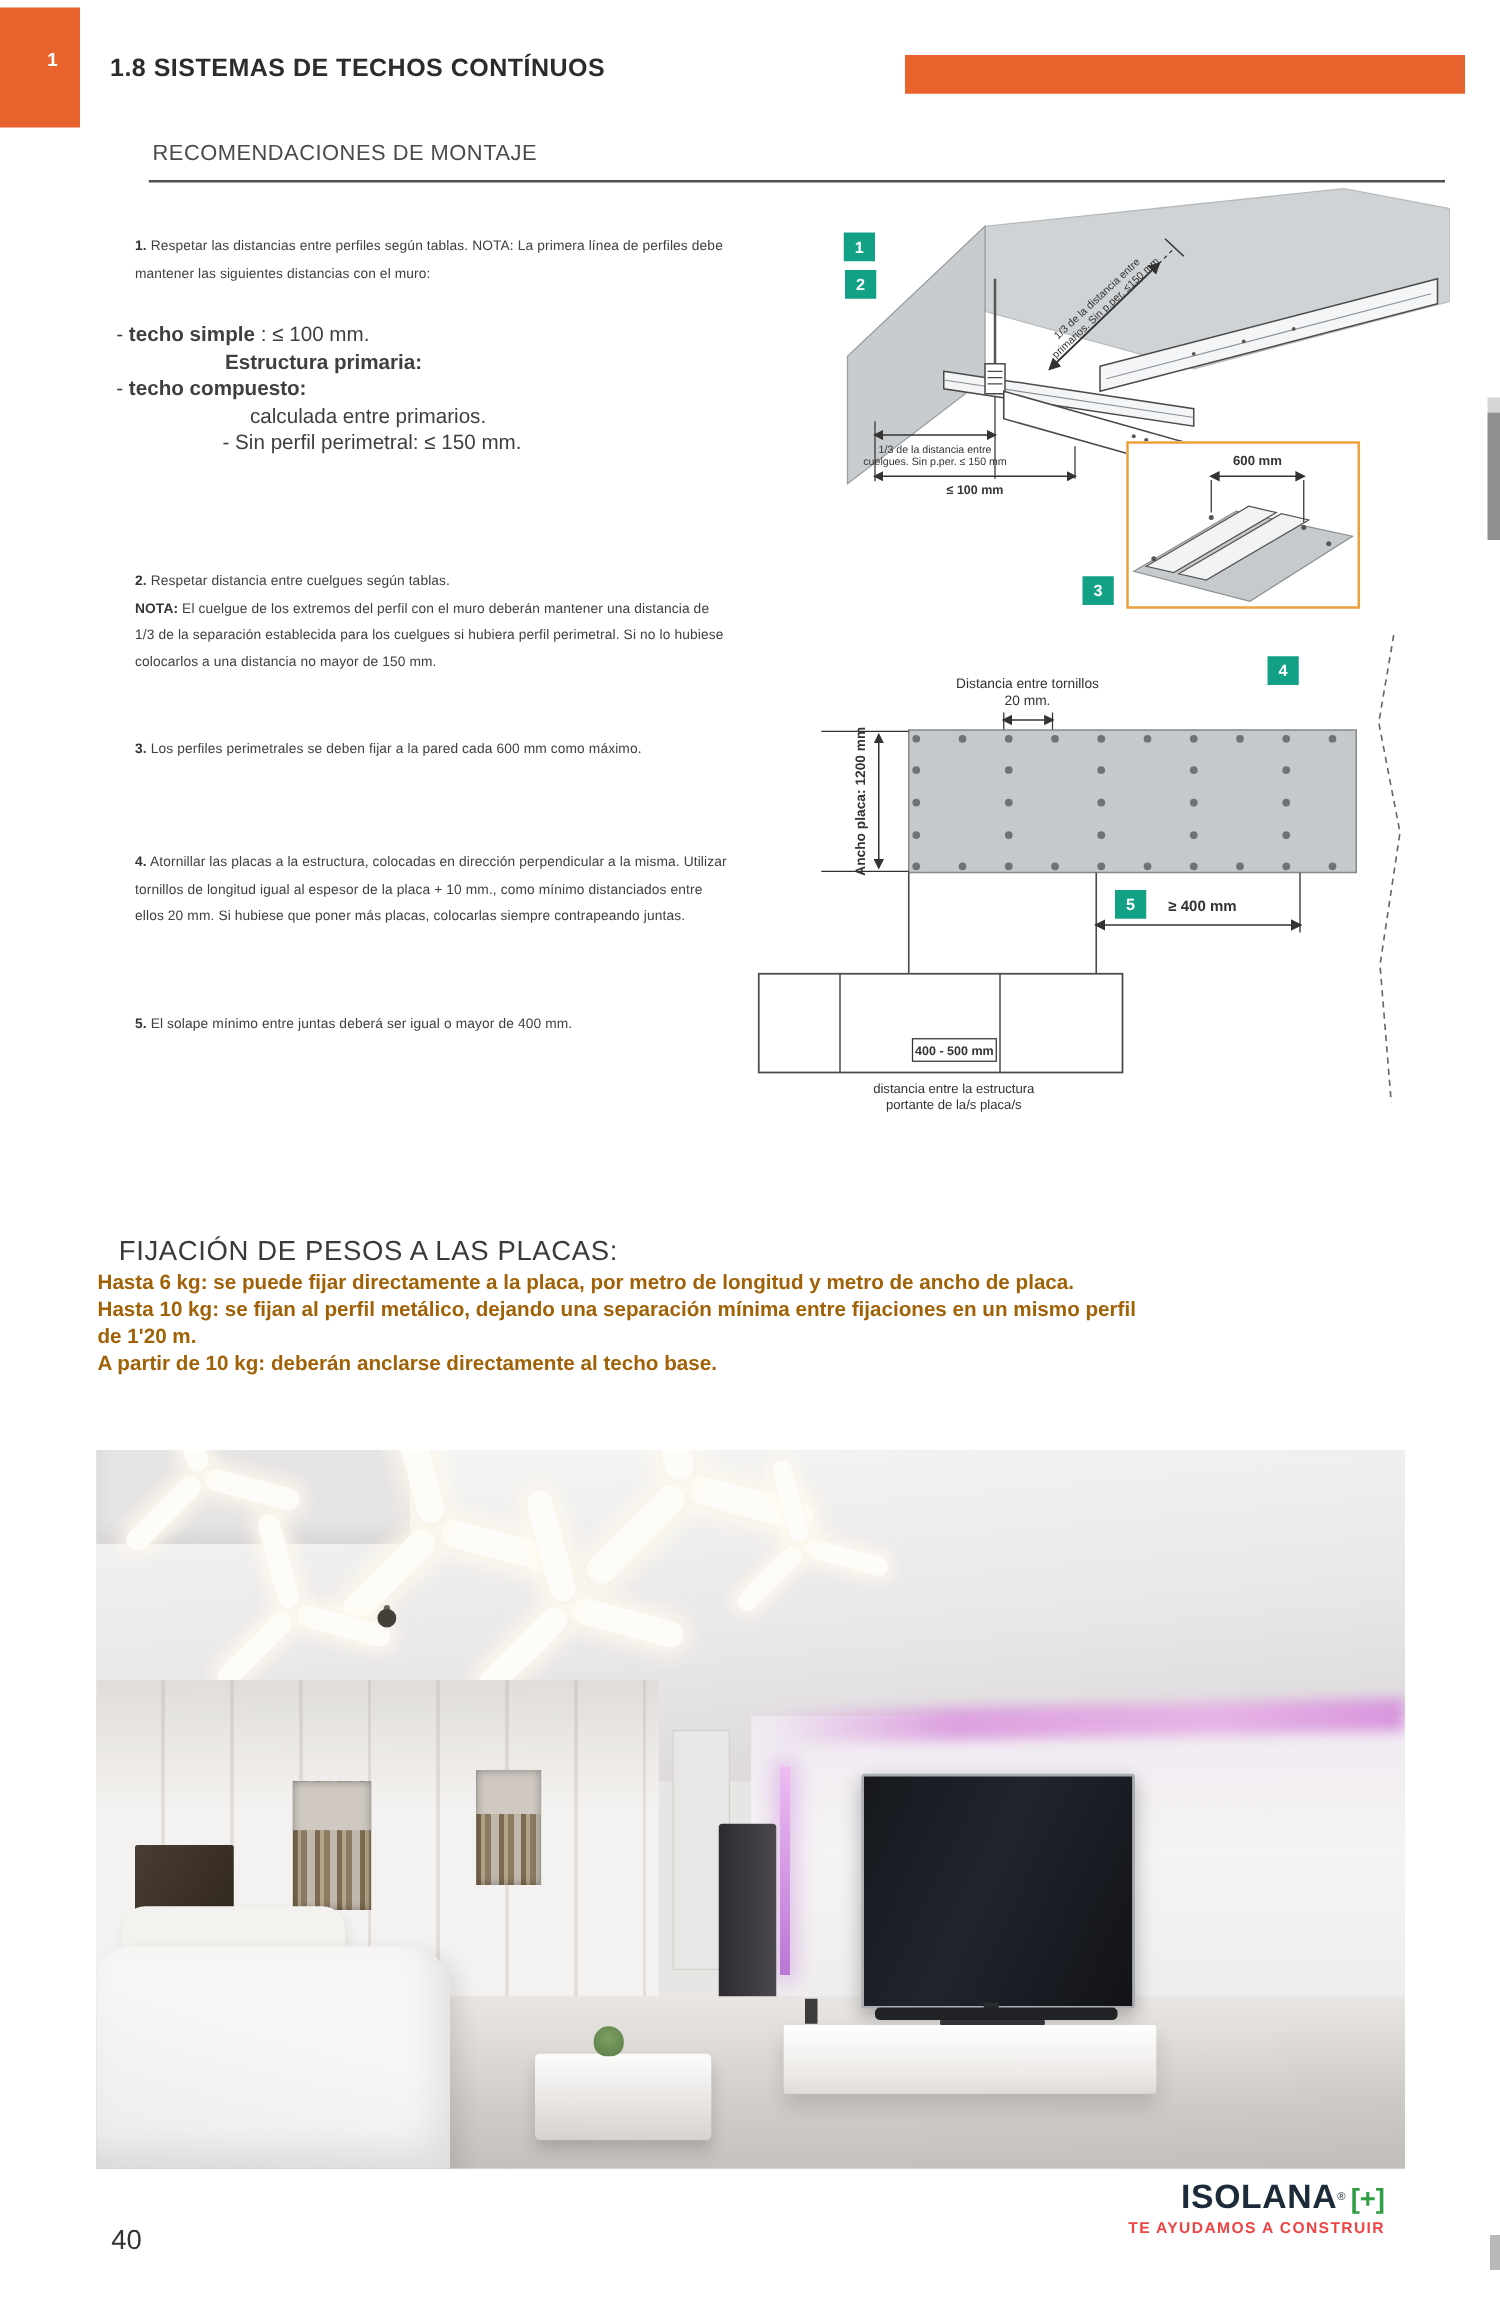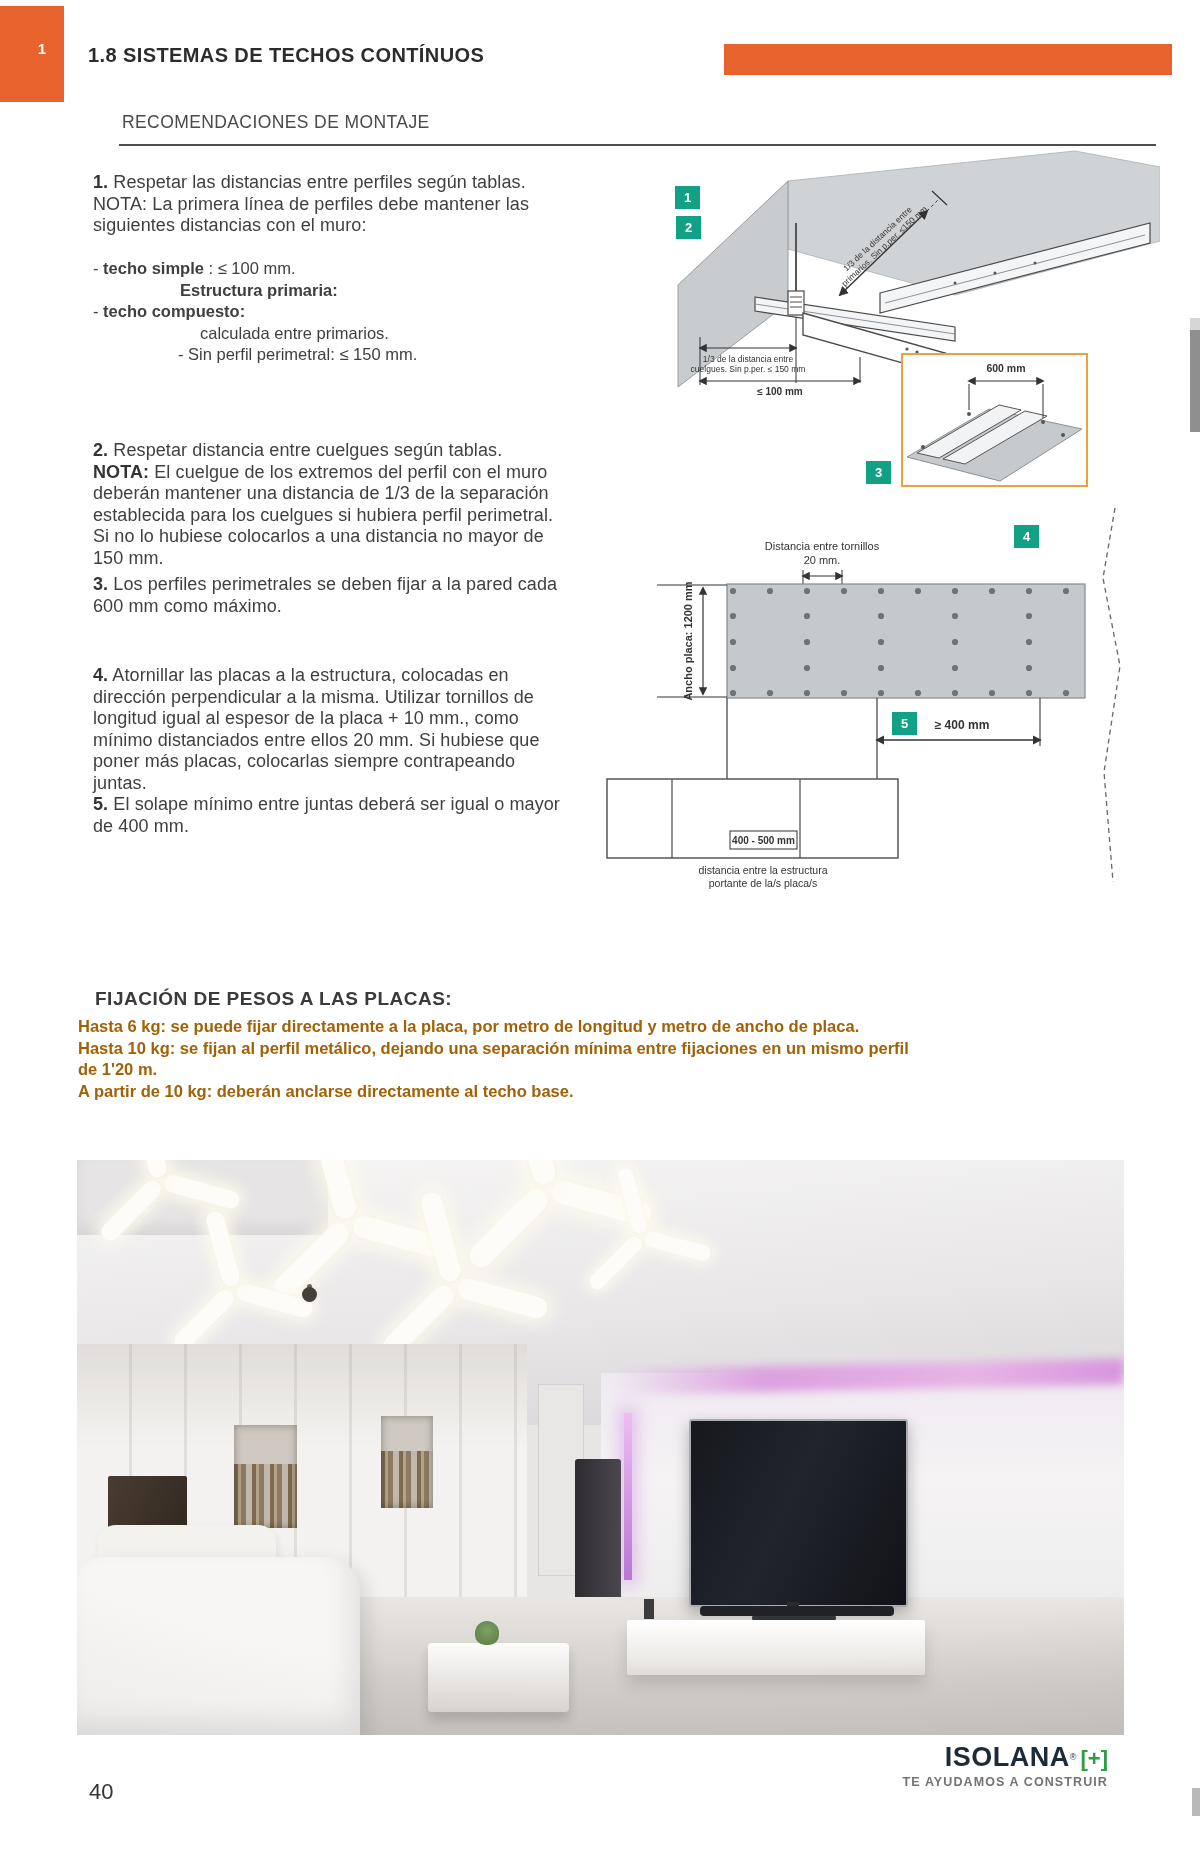--- a/index.html
+++ b/index.html
@@ -10,30 +10,30 @@
         color:#fff;font-size:15px;font-weight:bold;display:flex;align-items:center;justify-content:center;}
   .chapter-square span{transform:translate(10px,-6px);}
   .page-title{position:absolute;left:88px;top:44px;font-size:20px;font-weight:bold;color:#2c2c2c;letter-spacing:.4px;}
   .header-bar{position:absolute;left:724px;top:44px;width:448px;height:31px;background:#E8622D;}
   .subtitle{position:absolute;left:122px;top:112px;font-size:17.5px;color:#4a4a4a;letter-spacing:.4px;}
   .subtitle-rule{position:absolute;left:119px;top:144px;width:1037px;height:2px;background:#4f4f4f;}
   .edge-tab1{position:absolute;left:1190px;top:318px;width:10px;height:12px;background:#d6d6d6;}
   .edge-tab2{position:absolute;left:1190px;top:330px;width:10px;height:102px;background:#8F8F8F;}
   .edge-tab3{position:absolute;left:1192px;top:1788px;width:8px;height:28px;background:#b9b9b9;}
   
-  .para{position:absolute;left:93px;width:478px;margin:0;font-size:18px;line-height:21.5px;letter-spacing:.1px;color:#3f3f3f;}
+  .para{position:absolute;left:93px;width:478px;margin:15px;font-size:11px;line-height:21.5px;letter-spacing:.1px;color:#3f3f3f;}
   .para b{color:#343434;}
   .block-line{display:block;}
   .blist{position:absolute;left:93px;top:258px;width:478px;font-size:16.5px;line-height:21.5px;color:#3f3f3f;}
   .bl{white-space:nowrap;}
   .ind2{padding-left:87px;}
   .ind1{padding-left:85px;}
   .ind1b{padding-left:107px;}
   
-  .fij-h{position:absolute;left:95px;top:988px;font-size:19px;font-weight:bold;letter-spacing:.5px;color:#3a3a3a;}
+  .fij-h{position:absolute;left:95px;top:988px;font-size:22px;font-weight:normal;letter-spacing:.5px;color:#3a3a3a;}
   .fij-t{position:absolute;left:78px;top:1016px;font-size:16.5px;line-height:21.5px;color:#a16207;font-weight:bold;}
   
   .badge{position:absolute;width:25px;height:23px;background:#12A185;color:#fff;font-size:13px;font-weight:bold;
          display:flex;align-items:center;justify-content:center;}
   .dsvg{position:absolute;}
   .dsvg text{fill:#333;font-family:"Liberation Sans",sans-serif;}
   .t85{font-size:8.5px;}
   .t10b{font-size:10px;font-weight:bold;}
   .t105{font-size:10.5px;}
   .t105b{font-size:10.5px;font-weight:bold;}
@@ -87,21 +87,21 @@
   .ph-plant{left:38%;top:80.2%;width:2.3%;height:4.2%;background:radial-gradient(circle at 50% 40%,#7da063,#5a7a45);
       border-radius:50% 50% 42% 42%;}
   .photo::after{content:"";position:absolute;inset:0;pointer-events:none;
       background:radial-gradient(120% 100% at 50% 30%,rgba(0,0,0,0) 60%,rgba(55,45,60,.10) 100%);}
   
   .page-number{position:absolute;left:89px;top:1779px;font-size:22px;color:#333;}
   .logo{position:absolute;right:92px;top:1742px;text-align:right;}
   .logo-name{font-size:27px;font-weight:bold;color:#1C2A3A;letter-spacing:.5px;}
   .logo-reg{font-size:9px;color:#1C2A3A;vertical-align:super;}
   .logo-plus{font-size:22px;font-weight:bold;color:#2F9E47;margin-left:4px;}
-  .logo-tag{font-size:12.5px;font-weight:bold;color:#737373;letter-spacing:1.1px;margin-top:2px;}
+  .logo-tag{font-size:12.5px;font-weight:bold;color:#ef4444;letter-spacing:1.1px;margin-top:2px;}
 </style>
 </head>
 <body>
 
 <div class="page">
 
   <div class="chapter-square">
       <span>1</span>
     </div>
   <div class="page-title">1.8 SISTEMAS DE TECHOS CONTÍNUOS</div>

